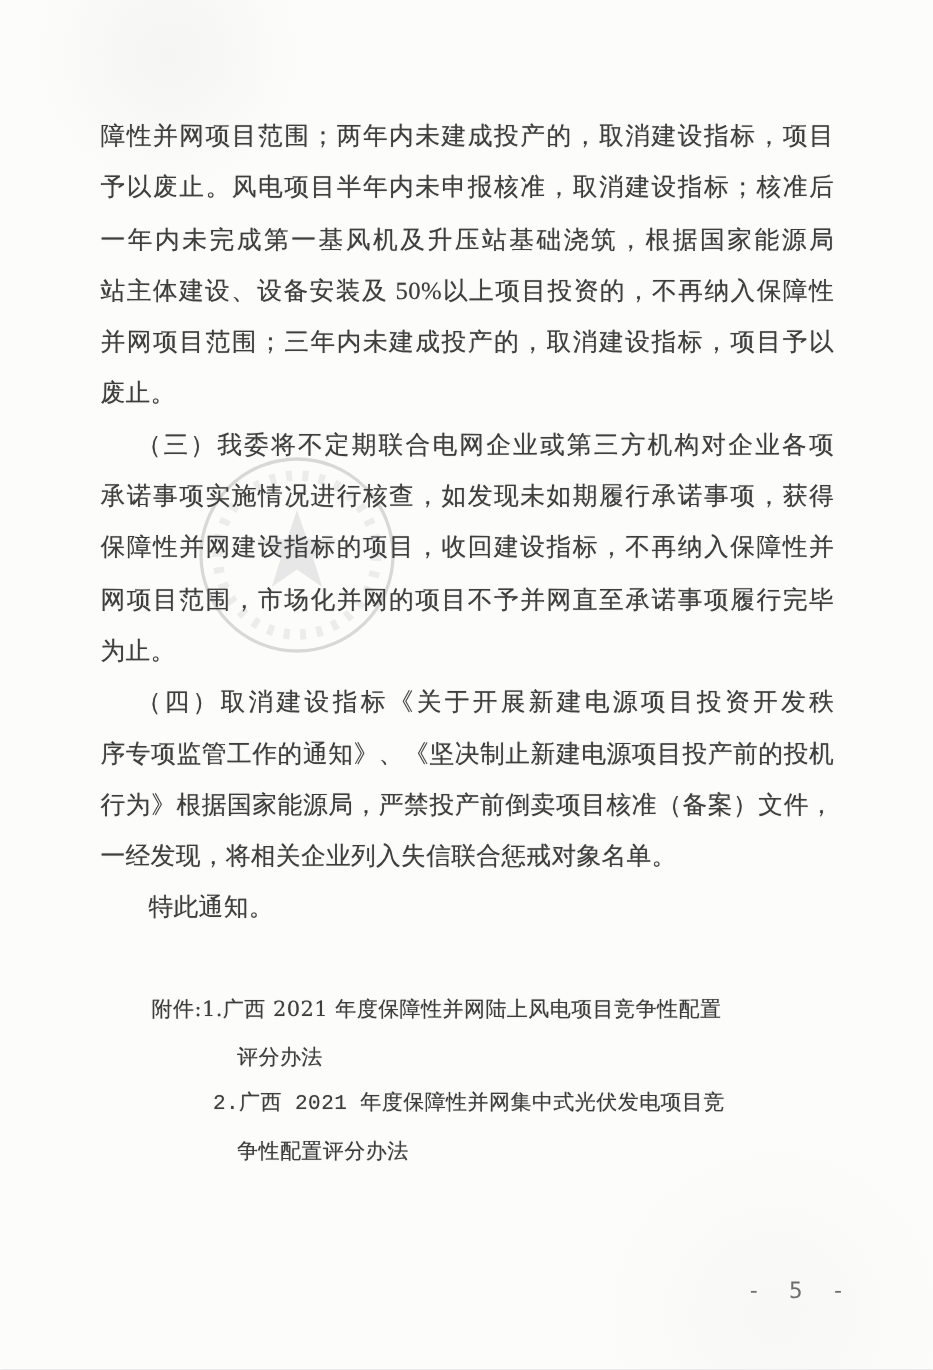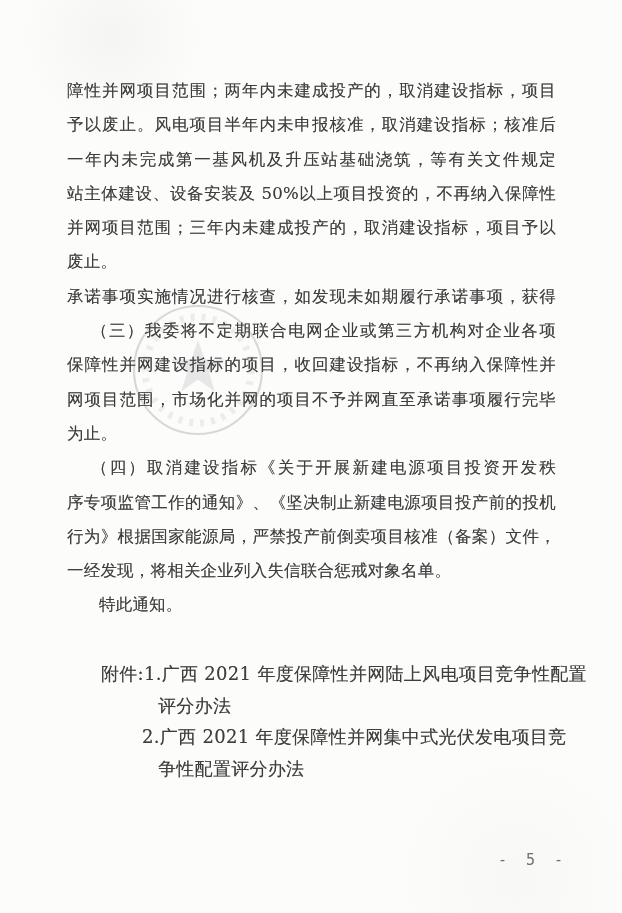--- a/index.html
+++ b/index.html
@@ -37,43 +37,44 @@
   .line {
     font-size: 16.5px;
     line-height: 34.3px;
     height: 34.3px;
     white-space: nowrap;
     text-align: justify;
     text-align-last: justify;
     text-justify: inter-character;
     letter-spacing: 0.2px;
     text-shadow: 0 0 0.6px rgba(75,75,75,0.55);
+    font-family: Liberation Serif, serif;
   }
   .line.para-first { text-indent: 24px; }
   .line.para-first-wide { text-indent: 32px; }
   .line.para-last { text-align-last: left; }
   .attach-block {
     position: absolute;
     left: 67px;
     top: 658px;
     width: 520px;
     z-index: 2;
   }
   .attach-line {
-    font-size: 18px;
+    font-size: 14px;
     line-height: 31.5px;
     height: 31.5px;
     white-space: nowrap;
     text-align: left;
     letter-spacing: 0.3px;
     text-shadow: 0 0 0.6px rgba(75,75,75,0.55);
   }
   .attach-line.ind-label { padding-left: 34px; }
   .attach-line.ind-wrap  { padding-left: 91px; }
-  .attach-line.ind-num   { padding-left: 75px; }
+  .attach-line.ind-num   { padding-left: 75px; font-family: Liberation Mono, monospace; }
   .page-num {
     position: absolute;
     left: 498px;
     top: 851px;
     z-index: 2;
     font-size: 15px;
     letter-spacing: 5px;
     color: #6f6f6f;
     font-family: "DejaVu Sans Mono", "Liberation Mono", monospace;
   }
@@ -94,29 +95,29 @@
     <circle cx="72" cy="74" r="64" fill="none" stroke="#a9a9a9" stroke-width="2.2"></circle>
     <circle cx="72" cy="74" r="53" fill="none" stroke="#b4b4b4" stroke-width="7" stroke-dasharray="4 7" opacity="0.5"></circle>
     <path fill="#ababab" opacity="0.62" d="M72 44 L78.6 63.4 L99 63.6 L82.7 75.8 L88.8 95.4 L72 83.6 L55.2 95.4 L61.3 75.8 L45 63.6 L65.4 63.4 Z"></path>
   </svg>
 
   <div class="body-text">
 
     <div>
       <div class="line">障性并网项目范围；两年内未建成投产的，取消建设指标，项目</div>
       <div class="line">予以废止。风电项目半年内未申报核准，取消建设指标；核准后</div>
-      <div class="line">一年内未完成第一基风机及升压站基础浇筑，等有关文件规定</div>
+      <div class="line">一年内未完成第一基风机及升压站基础浇筑，根据国家能源局</div>
       <div class="line">站主体建设、设备安装及 50%以上项目投资的，不再纳入保障性</div>
       <div class="line">并网项目范围；三年内未建成投产的，取消建设指标，项目予以</div>
       <div class="line para-last">废止。</div>
     </div>
 
     <div>
+      <div class="line para-first">（三）我委将不定期联合电网企业或第三方机构对企业各项</div>
       <div class="line">承诺事项实施情况进行核查，如发现未如期履行承诺事项，获得</div>
-      <div class="line para-first">（三）我委将不定期联合电网企业或第三方机构对企业各项</div>
       <div class="line">保障性并网建设指标的项目，收回建设指标，不再纳入保障性并</div>
       <div class="line">网项目范围，市场化并网的项目不予并网直至承诺事项履行完毕</div>
       <div class="line para-last">为止。</div>
     </div>
 
     <div>
       <div class="line para-first">（四）取消建设指标《关于开展新建电源项目投资开发秩</div>
       <div class="line">序专项监管工作的通知》、《坚决制止新建电源项目投产前的投机</div>
       <div class="line">行为》根据国家能源局，严禁投产前倒卖项目核准（备案）文件，</div>
       <div class="line para-last">一经发现，将相关企业列入失信联合惩戒对象名单。</div>

